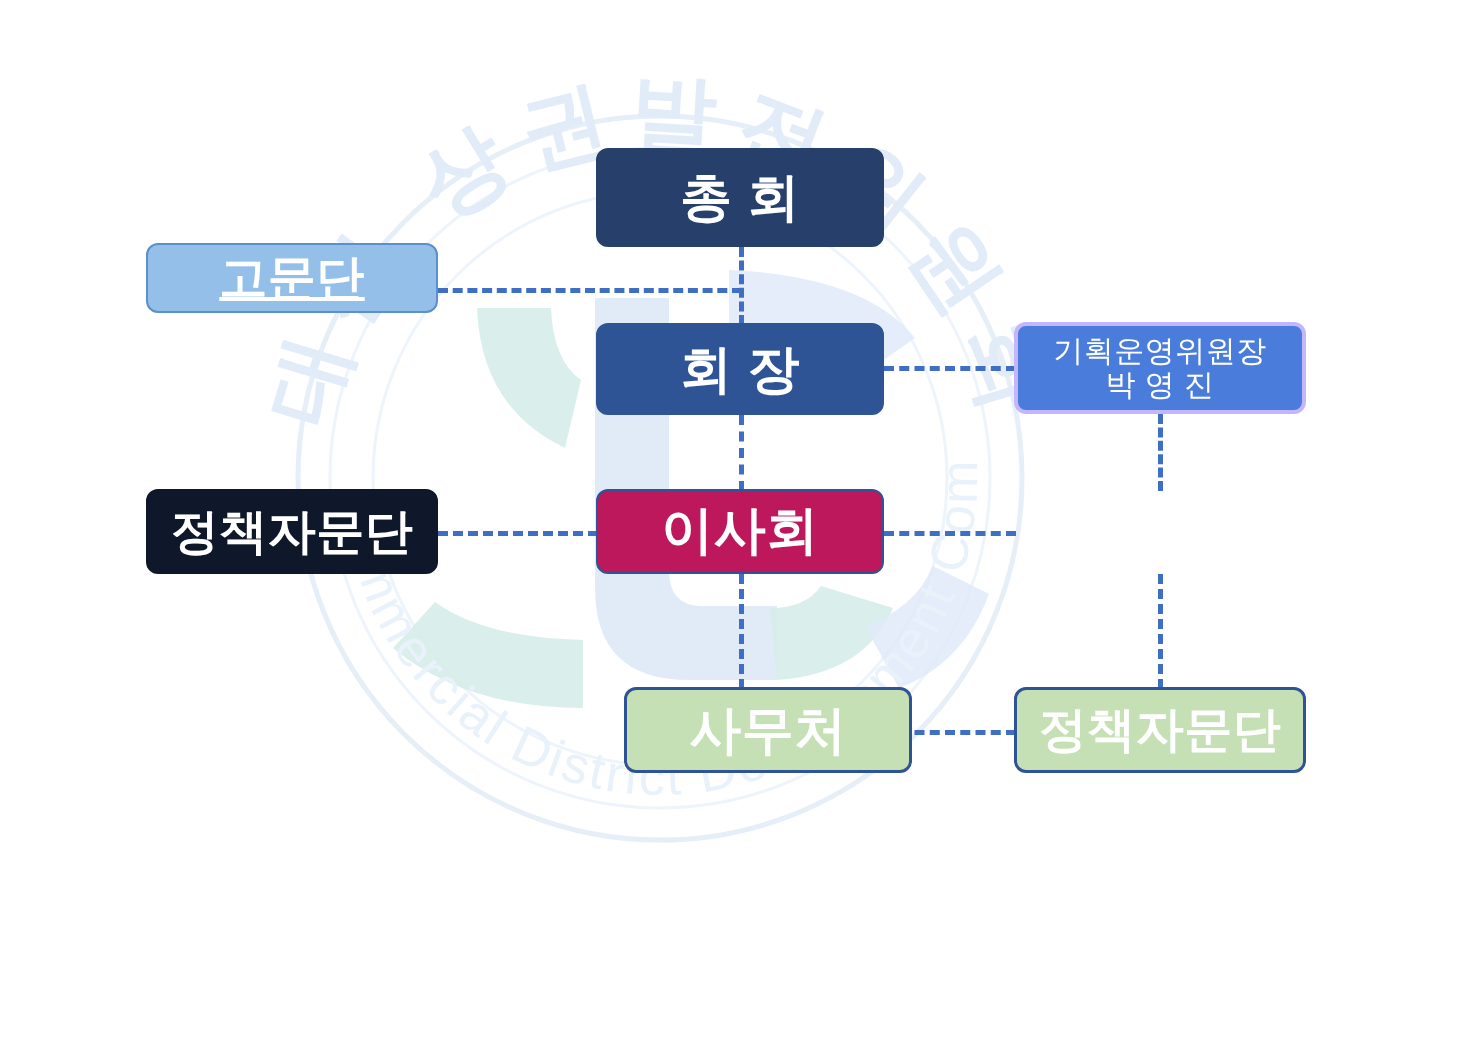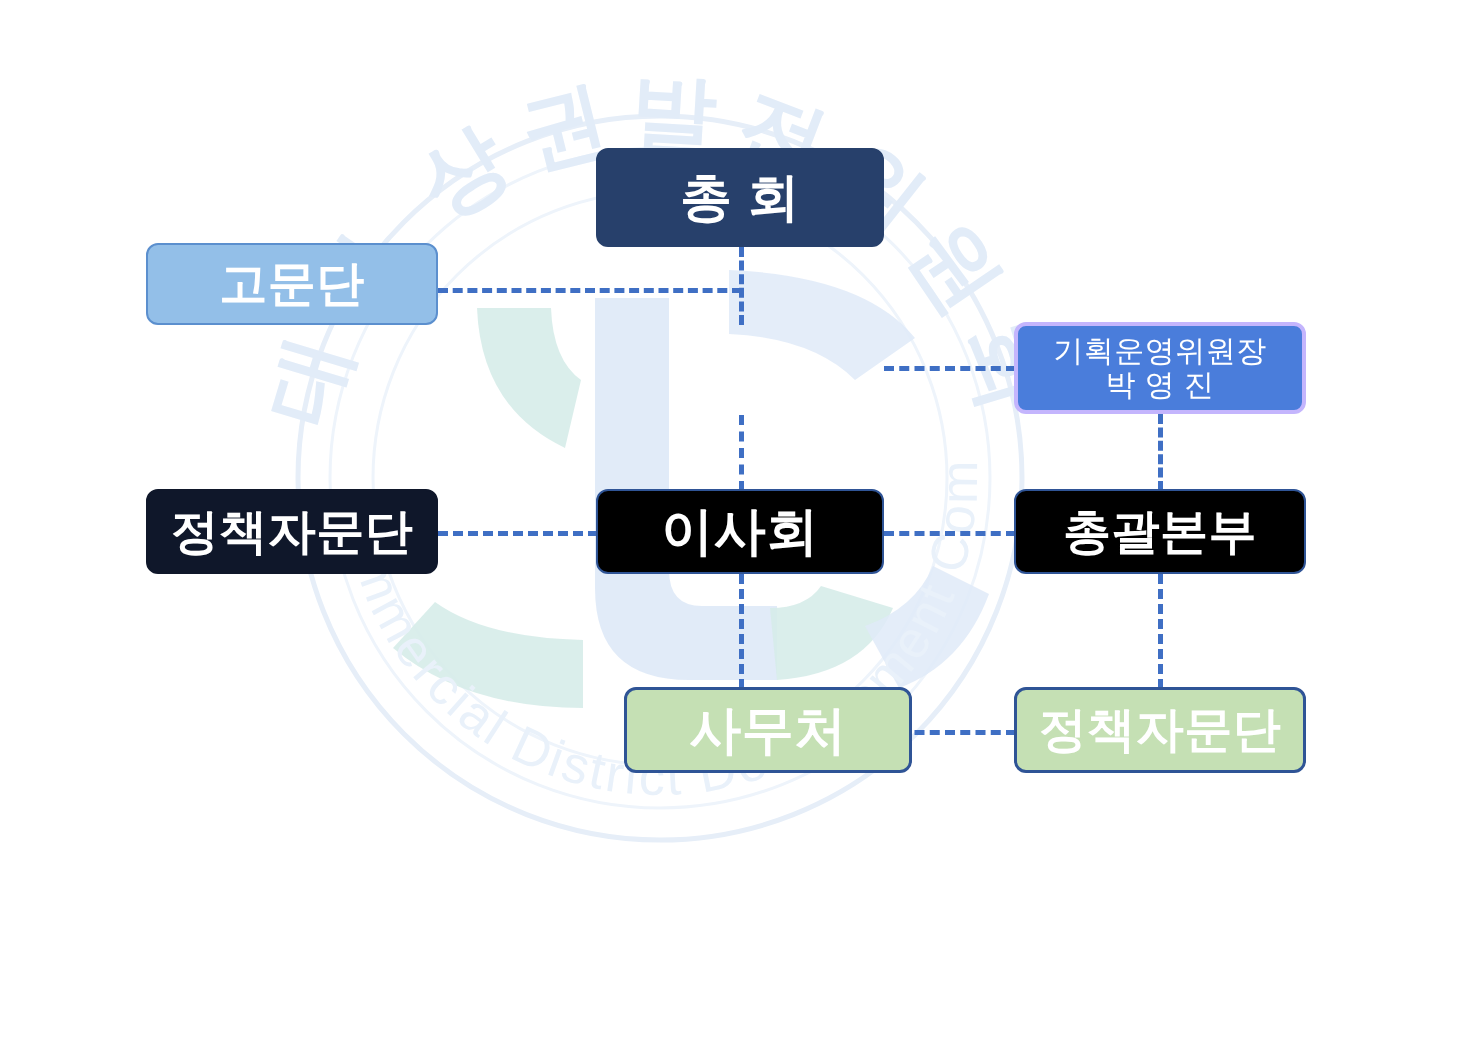--- a/index.html
+++ b/index.html
@@ -54,29 +54,29 @@
     color: #ffffff;
     font-weight: bold;
     letter-spacing: 0.5px;
     z-index: 3;
     line-height: 1.12;
     white-space: pre-line;
   }
 
   .node.navy      { background: #27406b; border: 2px solid #27406b; }
   .node.blue-dark { background: #2f5496; border: 2px solid #2f5496; }
-  .node.blue-mid  { background: #000000; border: 2px solid #2f5496; }
+  .node.blue-mid  { background: #be185d; border: 2px solid #2f5496; font-family: Liberation Serif, serif; }
   .node.blue-bright{ background: #4a7ddb; border: 4px solid #c4b5fd; }
   .node.blue-steel{ background: #0f172a; border: 2px solid #0f172a; }
   .node.blue-light{ background: #93bfe8; border: 2px solid #5b8fce; }
   .node.green     { background: #c5e0b4; border: 3px solid #2f5496; }
 
   
   #node-assembly   { left: 596px; top: 148px;  width: 288px; height: 99px;  font-size: 52px; }
-  #node-advisory   { left: 146px; top: 243px;  width: 292px; height: 82px;  font-size: 48px; }
+  #node-advisory   { left: 146px; top: 243px;  width: 292px; height: 70px;  font-size: 48px; text-decoration: underline; }
   #node-chair      { left: 596px; top: 323px;  width: 288px; height: 92px;  font-size: 52px; }
   #node-planning   { left: 1014px; top: 322px; width: 292px; height: 92px;  font-size: 30px; font-weight: normal; }
   #node-policy     { left: 146px; top: 489px;  width: 292px; height: 85px;  font-size: 48px; }
   #node-board      { left: 596px; top: 489px;  width: 288px; height: 85px;  font-size: 52px; }
   #node-hq         { left: 1014px; top: 489px; width: 292px; height: 85px;  font-size: 48px; }
   #node-secretariat{ left: 624px; top: 687px;  width: 288px; height: 86px;  font-size: 52px; }
   #node-subcommittee{left: 1014px; top: 687px; width: 292px; height: 86px;  font-size: 48px; }
 </style>
 </head>
 <body>
@@ -134,27 +134,27 @@
   <div class="conn v" style="left:739px; top:574px; height:115px;"></div>
 
   <div class="conn v" style="left:1158px; top:574px; height:115px;"></div>
 
   <div class="conn h" style="left:884px; top:730px; width:132px;"></div>
 
   <div id="node-assembly" class="node navy">총  회</div>
 
   <div id="node-advisory" class="node blue-light">고문단</div>
 
+  <div id="node-chair" class="node blue-dark">회  장</div>
 
   <div id="node-planning" class="node blue-bright">기획운영위원장
 박 영 진</div>
 
   <div id="node-policy" class="node blue-steel">정책자문단</div>
 
   <div id="node-board" class="node blue-mid">이사회</div>
 
-  <div id="node-hq" class="node blue-mid">총괄본부</div>
 
   <div id="node-secretariat" class="node green">사무처</div>
 
   <div id="node-subcommittee" class="node green">정책자문단</div>
 
 </div>
 
 </body></html>

